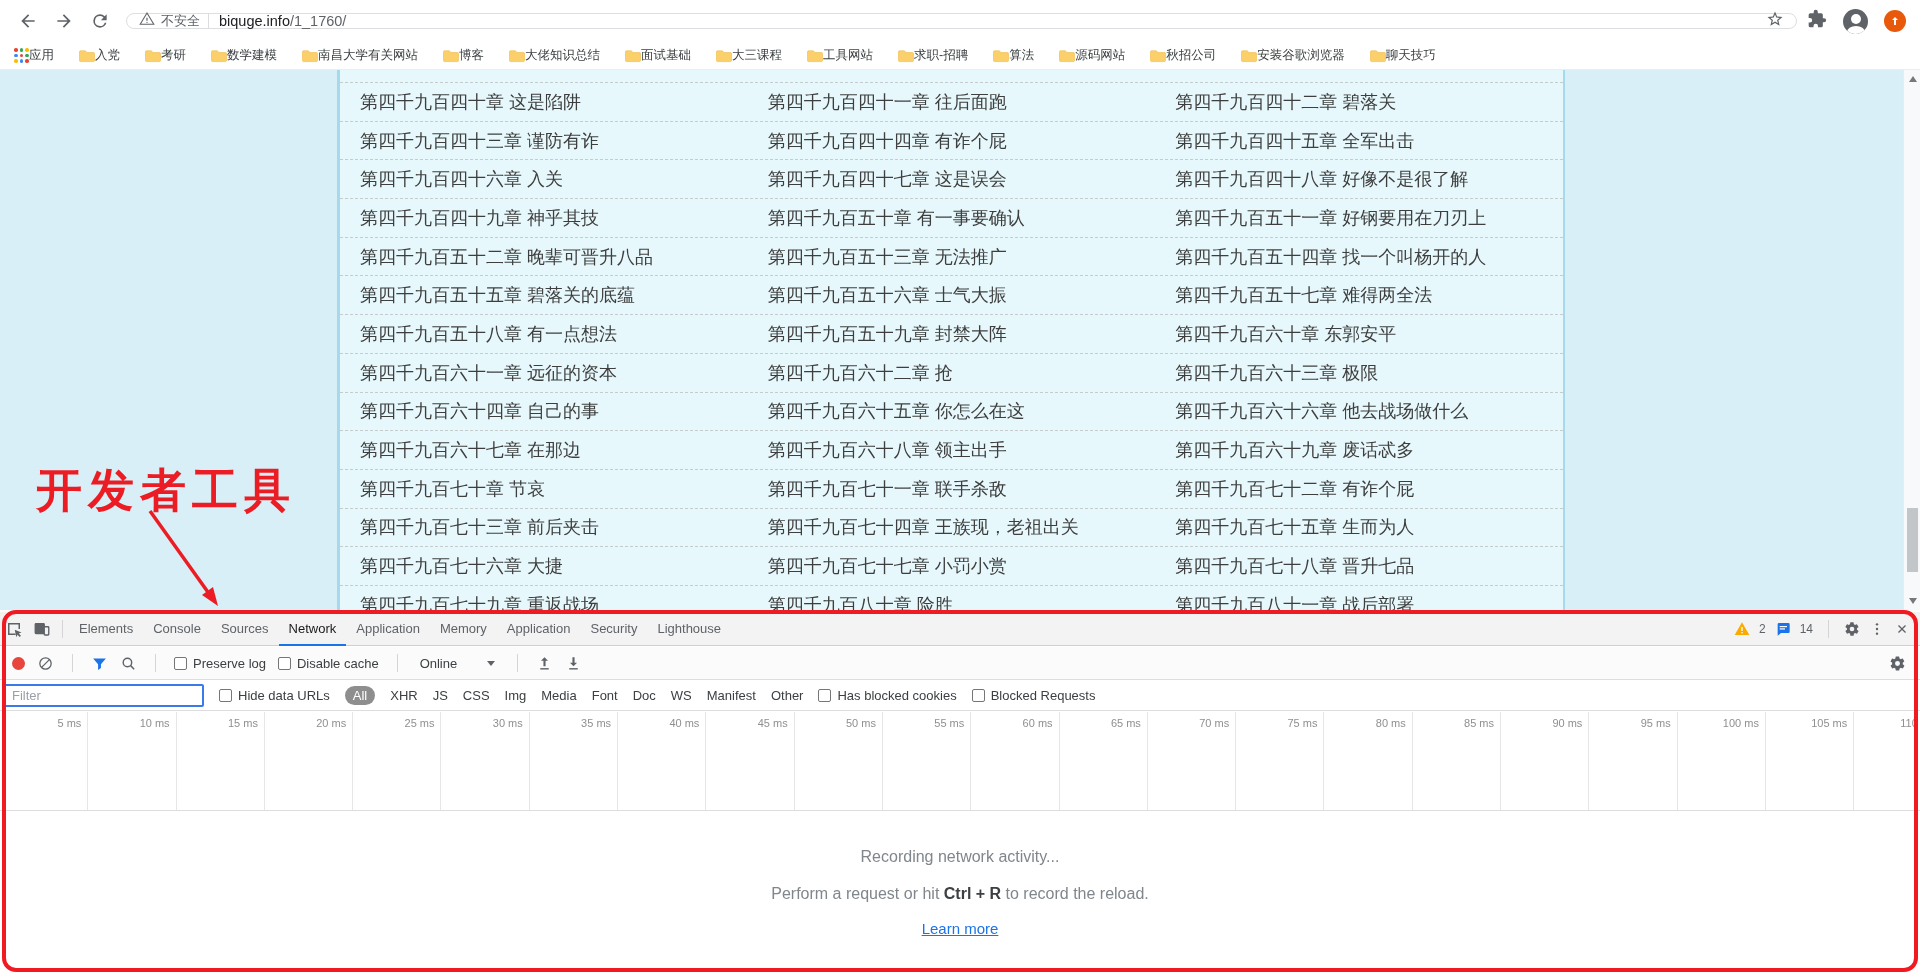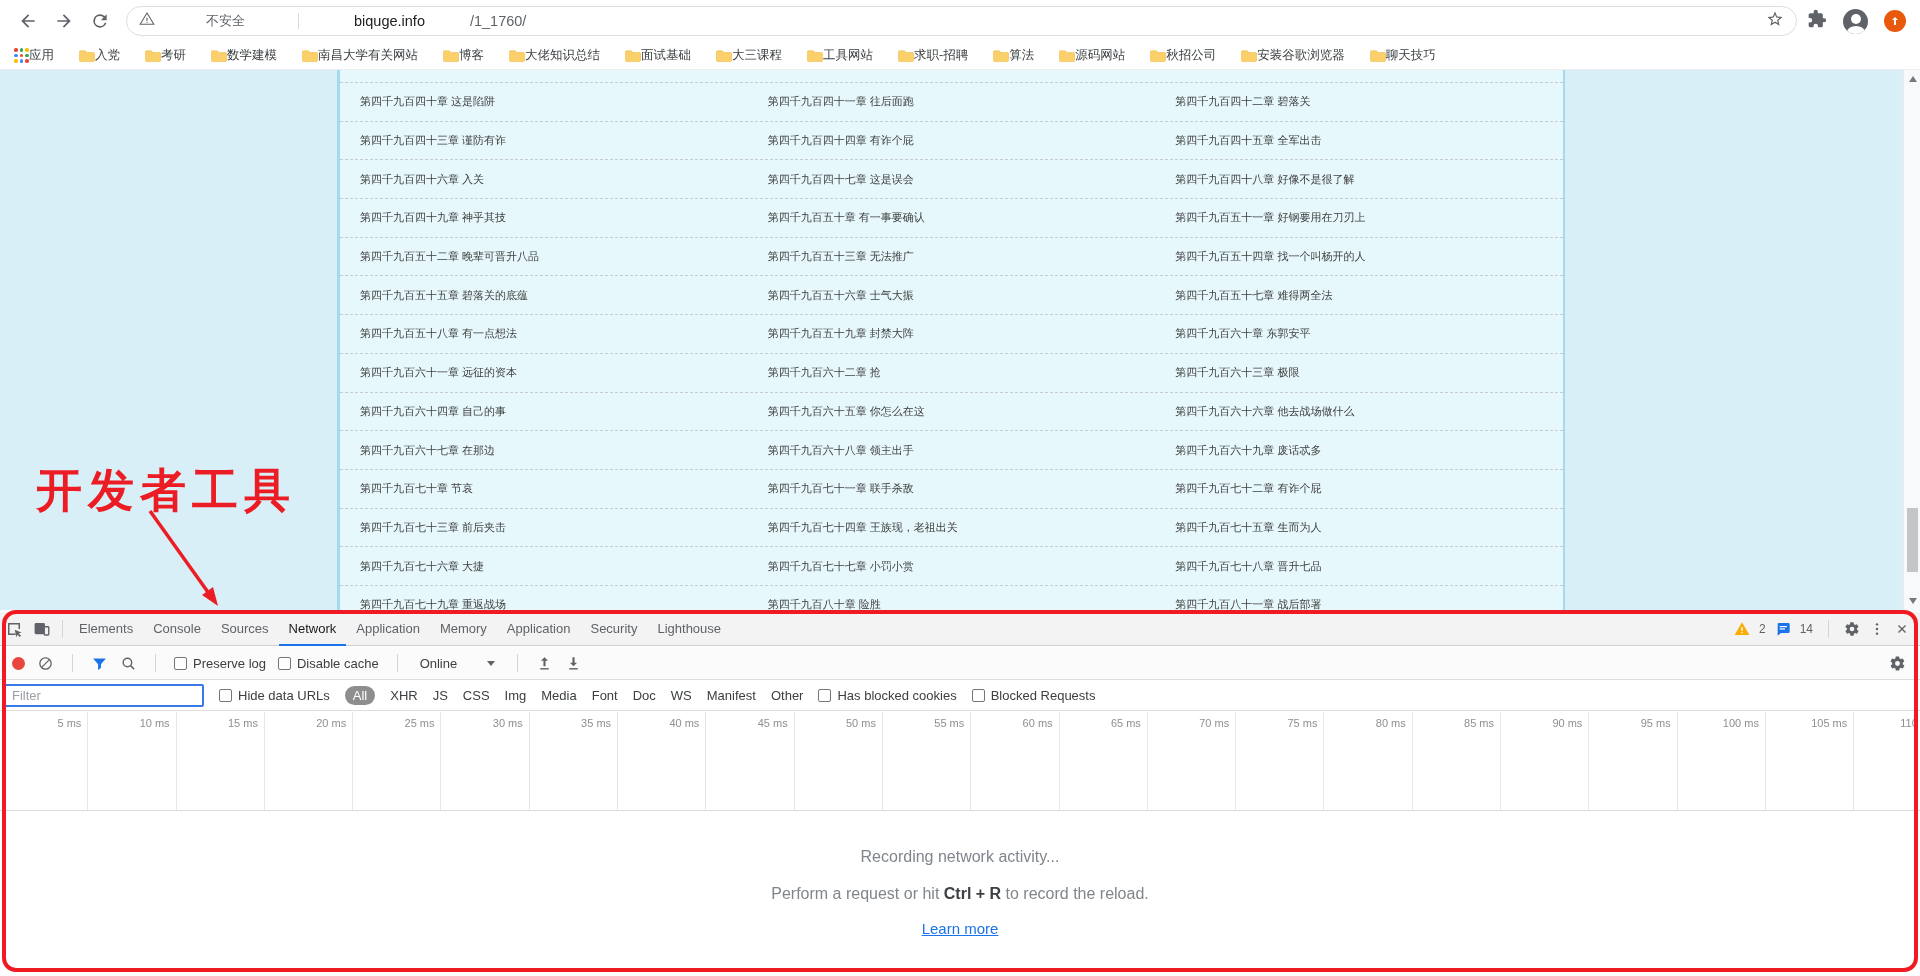--- a/index.html
+++ b/index.html
@@ -4,22 +4,22 @@
 <style>
   * { margin:0; padding:0; box-sizing:border-box; }
   html,body { width:1920px; height:976px; overflow:hidden; background:#fff;
               font-family:"Liberation Sans", sans-serif; position:relative; }
 
   
   .toolbar { position:absolute; top:0; left:0; width:1920px; height:42px; background:#fff;
              display:flex; align-items:center; padding:0 14px 0 10px; }
   .nav-btn { width:28px; height:28px; display:flex; align-items:center; justify-content:center; margin:0 4px; }
   .nav-btn svg { width:20px; height:20px; fill:#5f6368; }
-  .omnibox { flex:1; height:30px; margin:0 10px 0 8px; border:1px solid #dcdee1; border-radius:16px;
-             display:flex; align-items:center; padding:0 12px; background:#fff;gap:45px; }
+  .omnibox { flex:1; height:16px; margin:0 10px 0 8px; border:1px solid #dcdee1; border-radius:16px;
+             display:flex; align-items:center; padding:0 12px; background:#fff; }
   .sec-icon svg { width:16px; height:16px; stroke:#5f6368; fill:none; stroke-width:1.6; }
   .sec-label { font-size:13px; color:#5f6368; margin:0 8px 0 6px; }
   .omni-sep { width:1px; height:16px; background:#dadce0; margin-right:10px; }
   .url-host { font-size:14.5px; color:#202124; }
   .url-path { font-size:14.5px; color:#5f6368; }
   .omni-star { margin-left:auto; }
   .omni-star svg { width:18px; height:18px; fill:#5f6368; }
   .tb-right { display:flex; align-items:center; gap:16px; }
   .tb-right svg { width:20px; height:20px; fill:#5f6368; }
   .avatar { width:25px; height:25px; border-radius:50%; background:#5f6368; overflow:hidden; position:relative; }
@@ -39,21 +39,21 @@
   .apps-icon i.d0{background:#e94235}.apps-icon i.d1{background:#34a853}
   .apps-icon i.d2{background:#fbbc04}.apps-icon i.d3{background:#4285f4}
   .folder-icon svg { width:16px; height:14px; display:block; }
 
   
   .page { position:absolute; top:70px; left:0; width:1920px; height:540px; background:#d9eff7; overflow:hidden; }
   .content { position:absolute; left:337px; top:0; width:1228px; height:100%; background:#e7f8fc;
              border-left:3px solid #a5d9ec; border-right:2px solid #a5d9ec; overflow:hidden; }
   .partial-row { height:13px; border-bottom:1px dashed #c6cbcd; }
   .ch-row { display:flex; height:38.7px; align-items:center; border-bottom:1px dashed #c6cbcd; }
-  .ch-cell { flex:1 1 0; padding-left:20px; font-size:11px; color:#3e3e3e; white-space:nowrap;
+  .ch-cell { flex:1 1 0; padding-left:20px; font-size:18px; color:#3e3e3e; white-space:nowrap;
              overflow:hidden; cursor:pointer; }
 
   
   .pg-scrollbar { position:absolute; right:0; top:0; width:17px; height:100%; background:#f8f9fa; border-left:1px solid #ebebeb; }
   .pg-arrow { position:absolute; left:4.5px; width:0; height:0; border-left:4.5px solid transparent; border-right:4.5px solid transparent; }
   .pg-up { top:6px; border-bottom:6px solid #787878; }
   .pg-down { bottom:6px; border-top:6px solid #787878; }
   .pg-thumb { position:absolute; left:3px; top:438px; width:11px; height:64px; background:#c3c6c8; }
 
   

